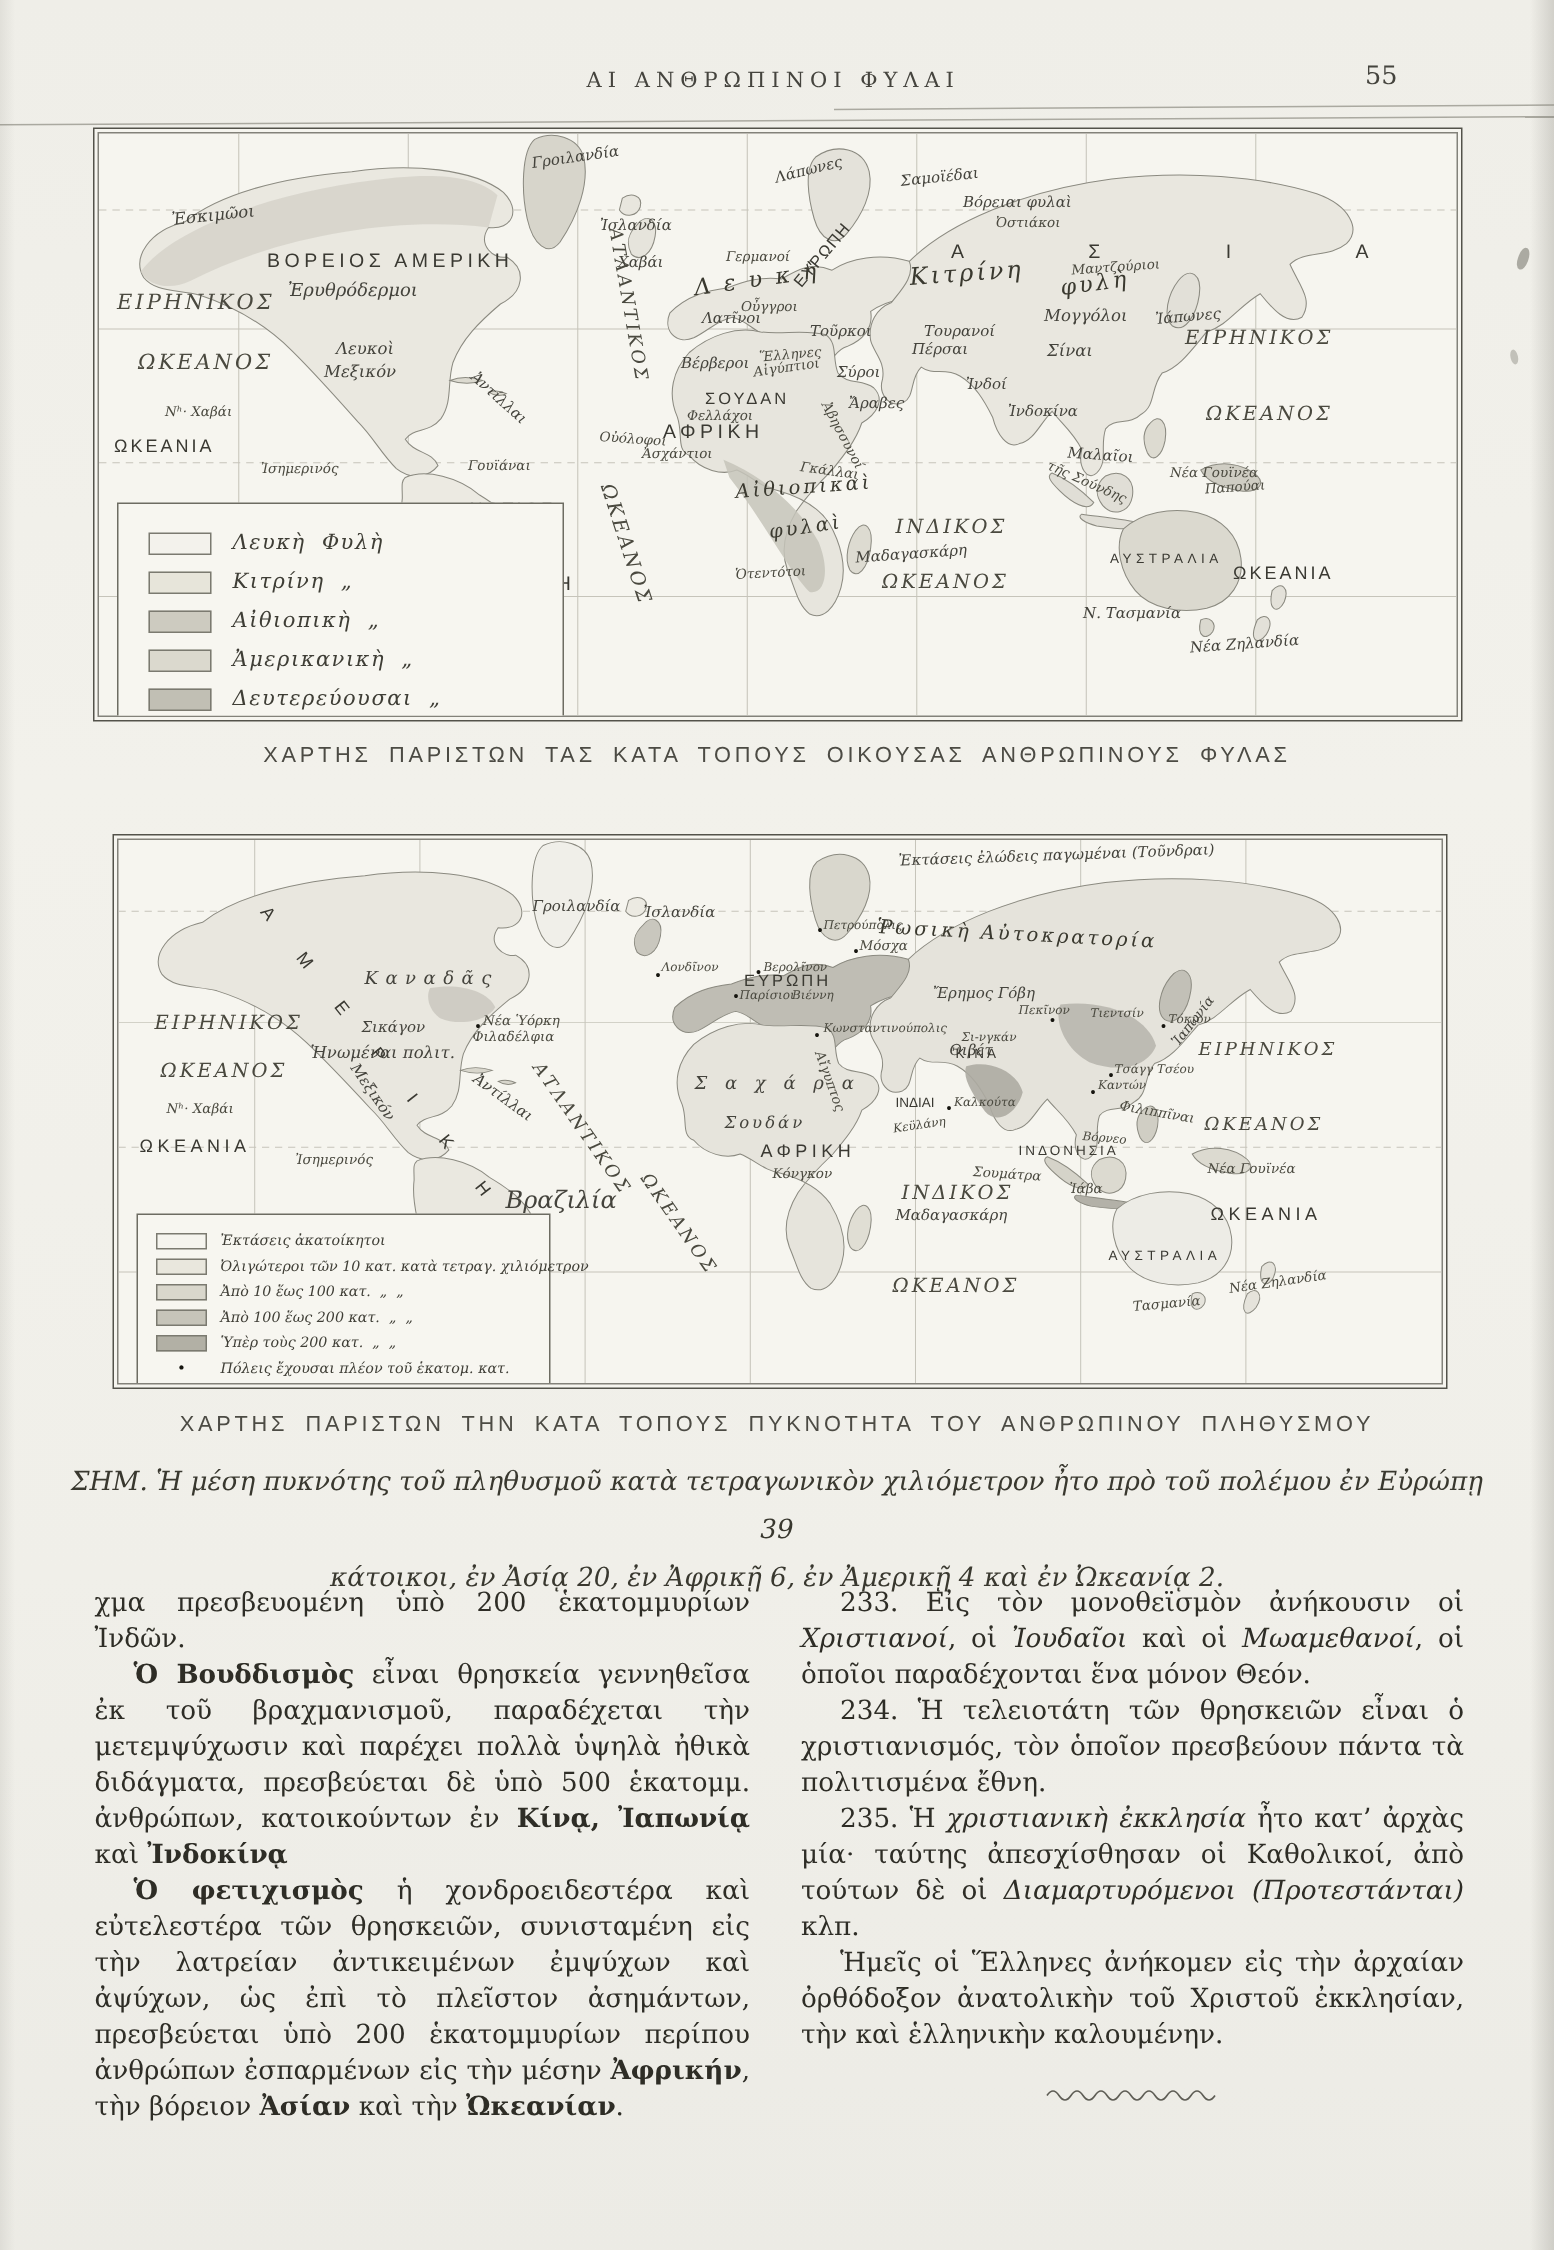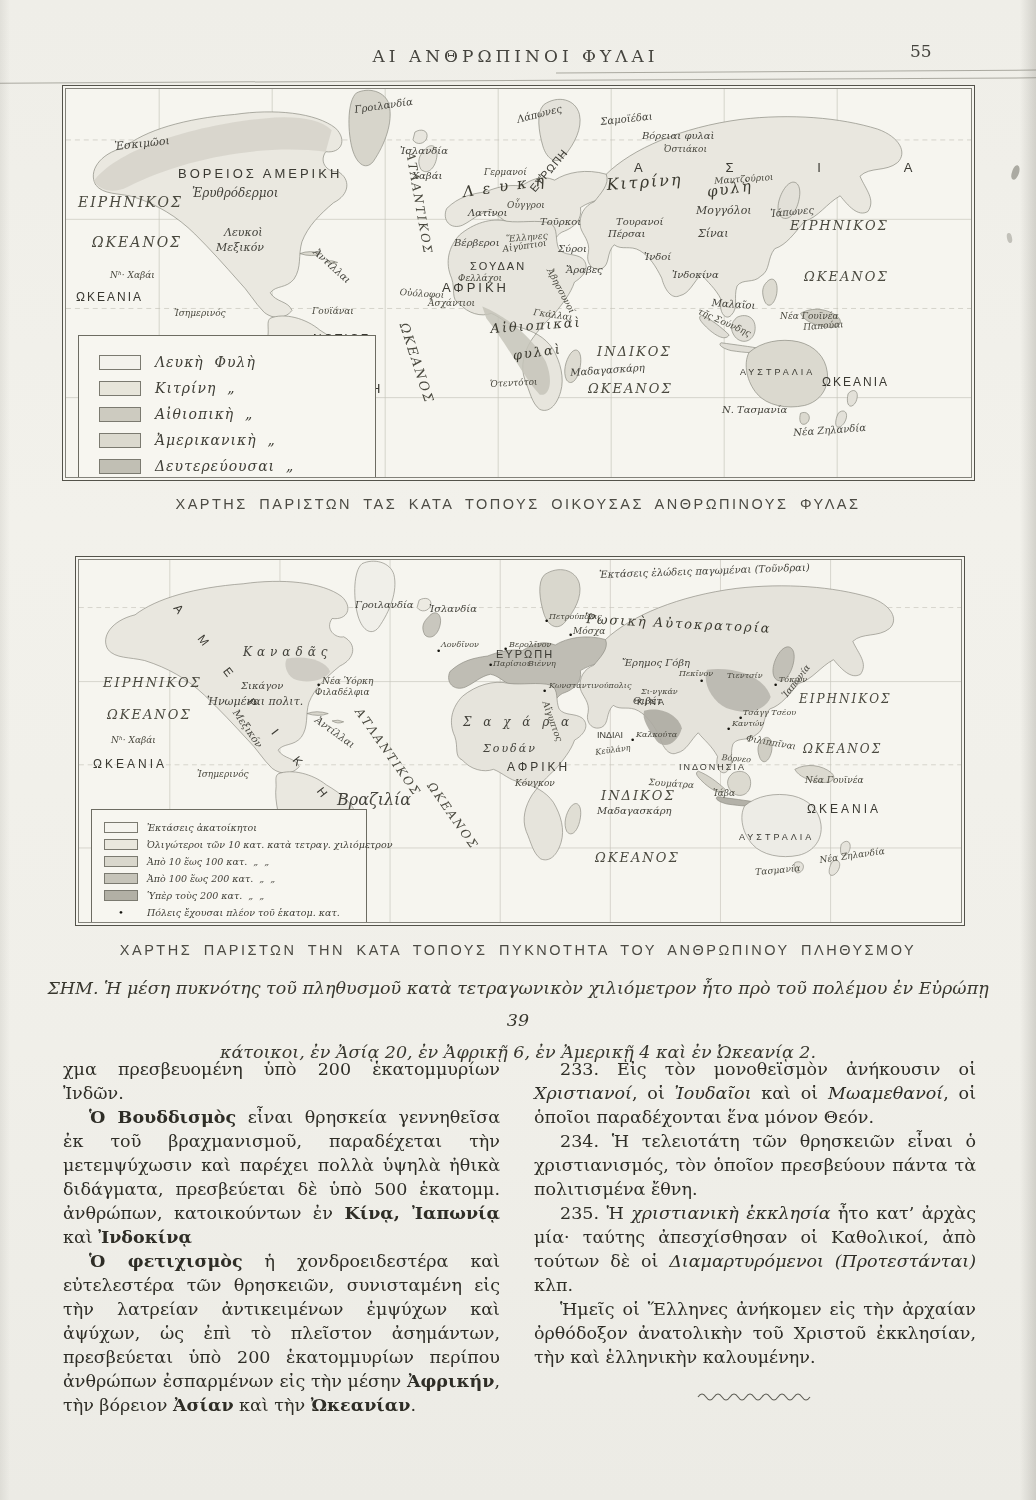--- a/index.html
+++ b/index.html
@@ -9,21 +9,21 @@
   .edge-shade{position:absolute;right:0;top:0;width:16px;height:100%;
         background:linear-gradient(90deg,rgba(0,0,0,0),rgba(120,118,110,.25));}
   .edge-shade-l{position:absolute;left:0;top:0;width:10px;height:100%;
         background:linear-gradient(270deg,rgba(0,0,0,0),rgba(120,118,110,.12));}
   .smudge1{position:absolute;left:1012px;top:165px;width:7px;height:15px;background:#94938a;
         border-radius:45% 55% 50% 50%;transform:rotate(20deg);opacity:.75;}
   .smudge2{position:absolute;left:1007px;top:233px;width:5px;height:10px;background:#a3a299;
         border-radius:50%;transform:rotate(-12deg);opacity:.6;}
 
   .header-title{position:absolute;top:46px;left:0;right:40px;text-align:center;
-        font-size:17px;letter-spacing:4px;color:#45443e;margin-left:35px;}
+        font-size:14px;letter-spacing:4px;color:#45443e;margin-left:35px;}
   .page-number{position:absolute;top:41px;left:910px;font-size:17px;color:#45443e;}
   .rule{position:absolute;border-top:1px solid #aaa9a0;}
   .rule-a{top:71px;left:556px;width:480px;transform:rotate(-.35deg);}
   .rule-b{top:80px;left:0;width:1036px;transform:rotate(-.3deg);}
 
   .map-frame{position:absolute;box-sizing:border-box;background:#f6f5ef;border:1.5px solid #53524a;}
   .map-inner{position:absolute;inset:2px;border:1px solid #83827a;overflow:hidden;background:#f6f5ef;}
   #map1{left:62px;top:85px;width:913px;height:396px;}
   #map2{left:75px;top:556px;width:890px;height:370px;}
   svg.world{position:absolute;inset:0;width:100%;height:100%;}
@@ -132,21 +132,21 @@
           <span class="lbl tiny" style="left: 108px; top: 220px;">Ἰσημερινός</span>
           <span class="lbl script" style="left: 288px; top: 16px; font-size: 10px; transform: rotate(-8deg);">Γροιλανδία</span>
           <span class="lbl script" style="left: 334px; top: 57px; font-size: 10px;">Ἰσλανδία</span>
           <span class="lbl script" style="left: 346px; top: 82px; font-size: 10px;">Χαβάι</span>
           <span class="lbl ocean" style="left: 350px; top: 62px; font-size: 12px; transform: rotate(80deg);">ΑΤΛΑΝΤΙΚΟΣ</span>
           <span class="lbl tiny" style="left: 418px; top: 79px;">Γερμανοί</span>
           <span class="lbl script" style="left: 450px; top: 26px; font-size: 10px; transform: rotate(-14deg);">Λάπωνες</span>
           <span class="lbl script" style="left: 534px; top: 28px; font-size: 10px; transform: rotate(-6deg);">Σαμοϊέδαι</span>
           <span class="lbl caps" style="left: 462px; top: 98px; font-size: 11px; letter-spacing: 1px; transform: rotate(-50deg);">ΕΥΡΩΠΗ</span>
           <span class="lbl script-lg" style="left: 396px; top: 96px; font-size: 15px; transform: rotate(-8deg);">Λ ε υ κ ὴ</span>
-          <span class="lbl tiny" style="left: 441px; top: 112px;">Οὖγγροι</span>
+          <span class="lbl tiny" style="left: 428px; top: 112px;">Οὖγγροι</span>
           <span class="lbl script" style="left: 402px; top: 119px; font-size: 10px; text-align: center;">Λατῖνοι</span>
           <span class="lbl tiny" style="left: 440px; top: 146px; transform: rotate(-5deg);">Ἕλληνες</span>
           <span class="lbl script" style="left: 474px; top: 128px; font-size: 10px;">Τοῦρκοι</span>
           <span class="lbl script" style="left: 550px; top: 128px; font-size: 10px;">Τουρανοί</span>
           <span class="lbl script" style="left: 542px; top: 140px; font-size: 10px;">Πέρσαι</span>
           <span class="lbl script" style="left: 492px; top: 155px; font-size: 10px;">Σύροι</span>
           <span class="lbl script" style="left: 500px; top: 176px; font-size: 10px;">Ἄραβες</span>
           <span class="lbl tiny" style="left: 436px; top: 156px; transform: rotate(-8deg);">Αἰγύπτιοι</span>
           <span class="lbl script" style="left: 388px; top: 149px; font-size: 10px;">Βέρβεροι</span>
           <span class="lbl caps" style="left: 404px; top: 172px; font-size: 11px; letter-spacing: 2px;">ΣΟΥΔΑΝ</span>

